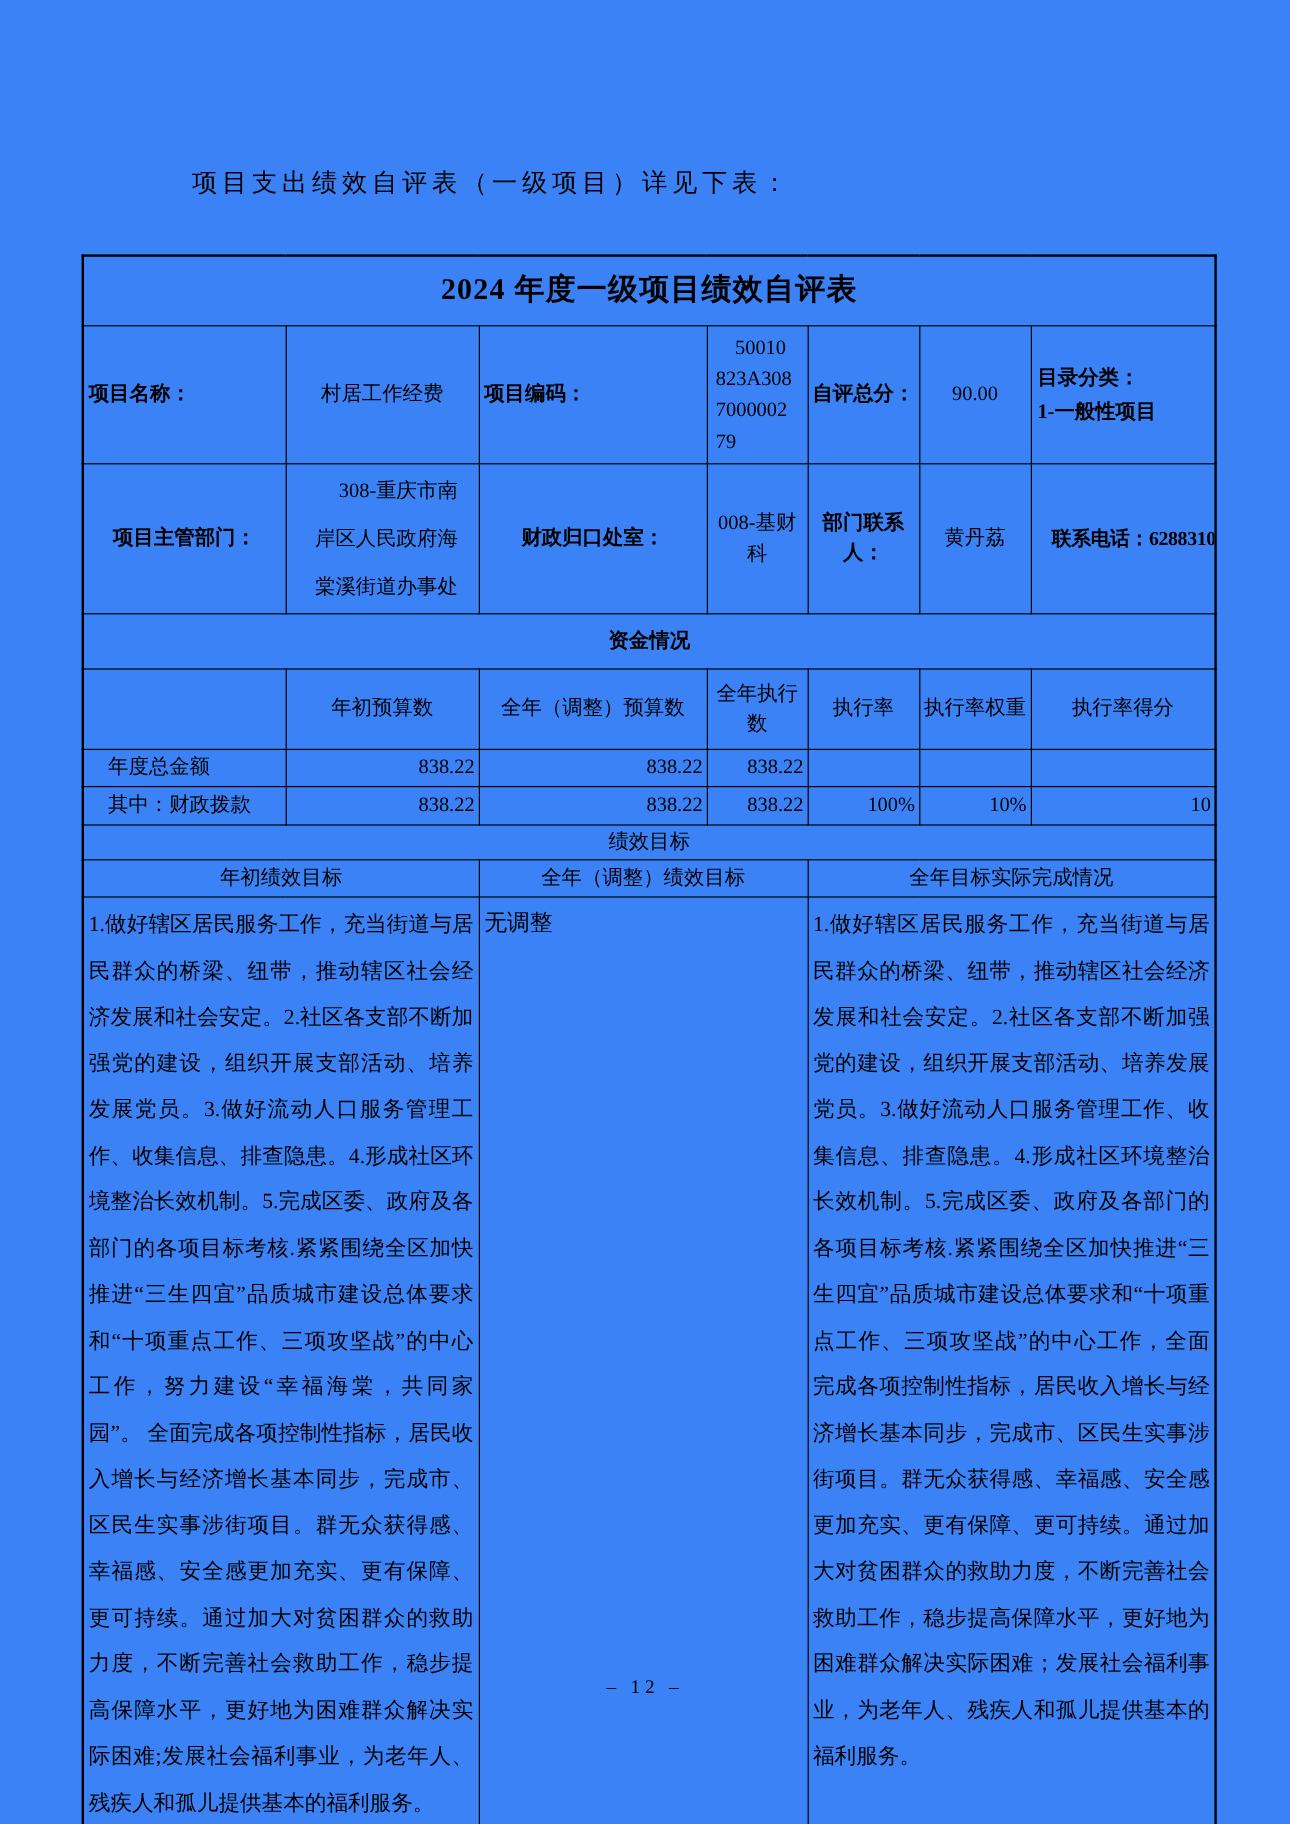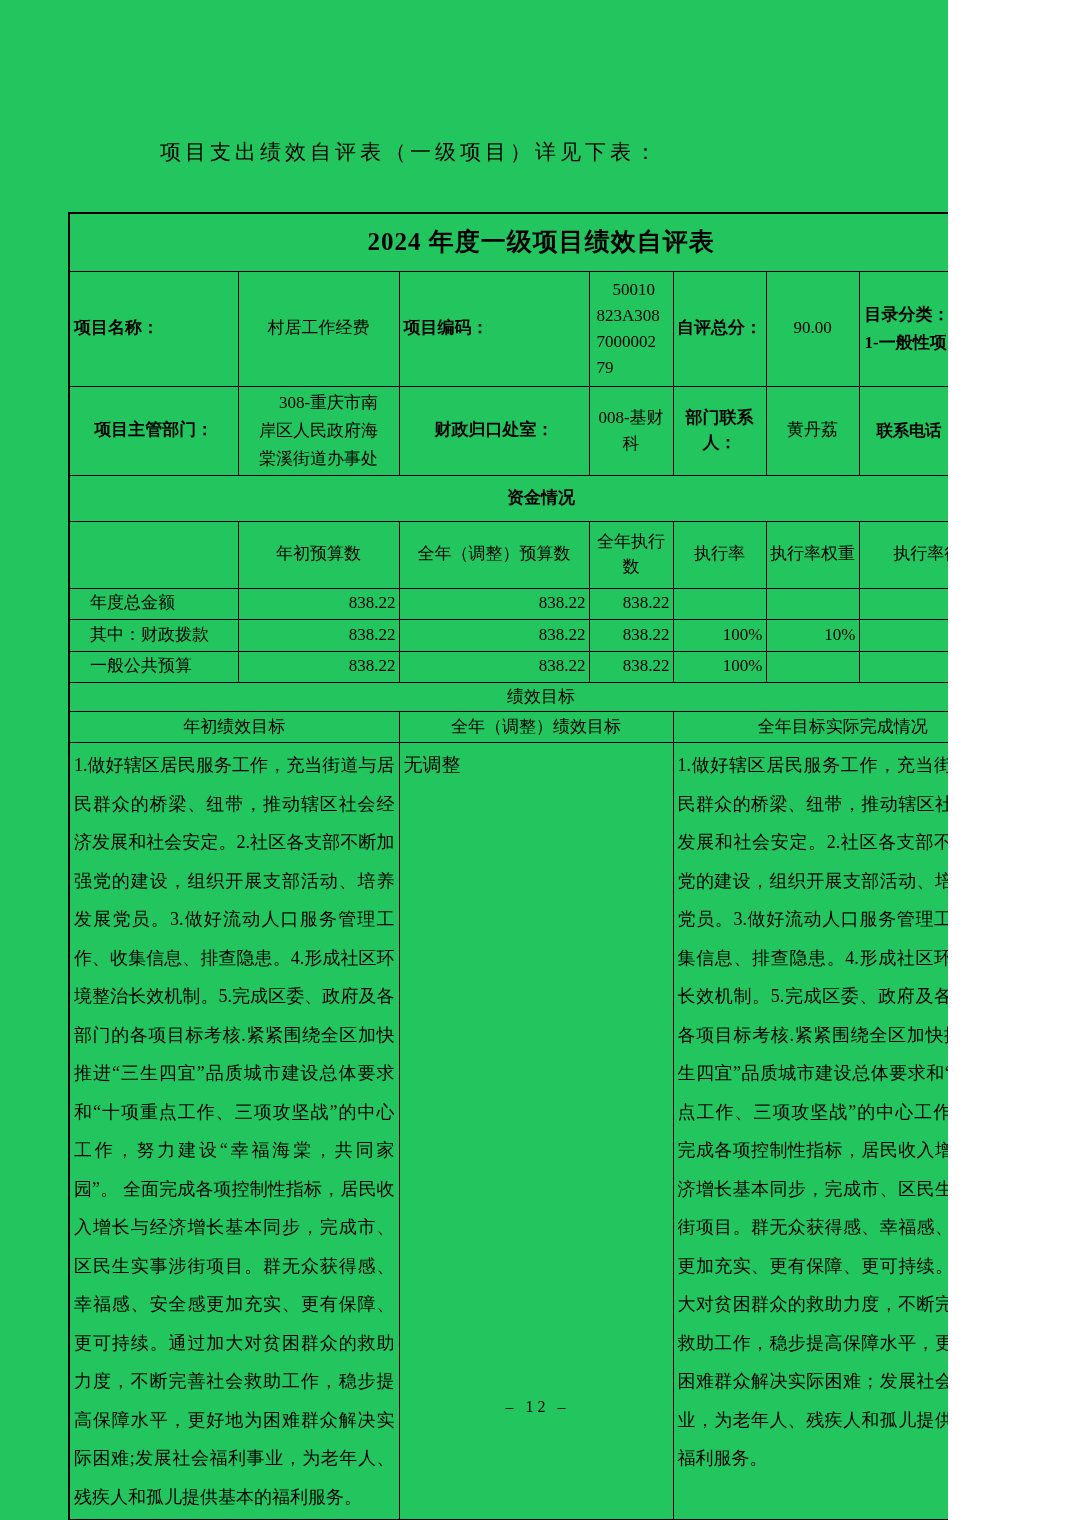--- a/index.html
+++ b/index.html
@@ -2,21 +2,21 @@
 <html><head>
 <meta charset="utf-8">
 <style>
   * { box-sizing: border-box; }
   html,body { margin:0; padding:0; background:#ffffff; }
   body {
     width:1075px; height:1520px;
     font-family:"Liberation Serif","DejaVu Serif",serif;
     color:#000;
   }
-  .page { position:relative; width:948px; height:1520px; background:#22c55e; overflow:hidden; }
+  .page { position:relative; width:1075px; height:1520px; background:#3b82f6; overflow:hidden; }
 
   .intro {
     position:absolute; top:138px; left:160px; margin:0;
     font-size:21px; letter-spacing:4px; white-space:nowrap;
   }
 
   table.main {
     position:absolute; top:212px; left:68px; width:944px;
     border-collapse:collapse; table-layout:fixed;
     border:2px solid #000;
@@ -46,22 +46,22 @@
   .label-left  { font-weight:bold; text-align:left; padding-left:4px; }
   .label-center{ font-weight:bold; text-align:center; }
 
   .code-inner {
     width:66px; margin:0 18px 0 5px;
     text-align:left; text-indent:16px;
     word-break:break-all; line-height:26px; font-size:17px;
   }
   .dept-inner {
     width:126px; margin:0 auto;
-    text-align:center; text-indent:20px;
-    word-break:break-all; line-height:28px;
+    text-align:right; text-indent:20px;
+    word-break:break-all; line-height:40px;
   }
   .office-val { text-align:center; line-height:26px; }
   .catalog { font-weight:bold; text-align:left; padding-left:5px; line-height:28px; }
   .phone { font-weight:bold; text-align:left; padding:17px; font-size:16.5px; white-space:nowrap; letter-spacing:-0.3px; }
 
   .fund-label { text-align:left; padding-left:20px; }
 
   .goal-text {
     vertical-align:top; text-align:justify;
     padding:3px 4px; font-size:18px; line-height:38.5px;
@@ -150,29 +150,20 @@
     <tr class="r-frow" style="height:32px">
       <td class="fund-label">其中：财政拨款</td>
       <td class="r">838.22</td>
       <td class="r">838.22</td>
       <td class="r">838.22</td>
       <td class="r">100%</td>
       <td class="r">10%</td>
       <td class="r">10</td>
     </tr>
 
-    <tr class="r-frow">
-      <td class="fund-label">一般公共预算</td>
-      <td class="r">838.22</td>
-      <td class="r">838.22</td>
-      <td class="r">838.22</td>
-      <td class="r">100%</td>
-      <td class="r"></td>
-      <td class="r"></td>
-    </tr>
 
     <tr class="r-gsec">
       <td colspan="7" class="c">绩效目标</td>
     </tr>
 
     <tr class="r-ghead">
       <td colspan="2" class="c">年初绩效目标</td>
       <td colspan="2" class="c">全年（调整）绩效目标</td>
       <td colspan="3" class="c">全年目标实际完成情况</td>
     </tr>

